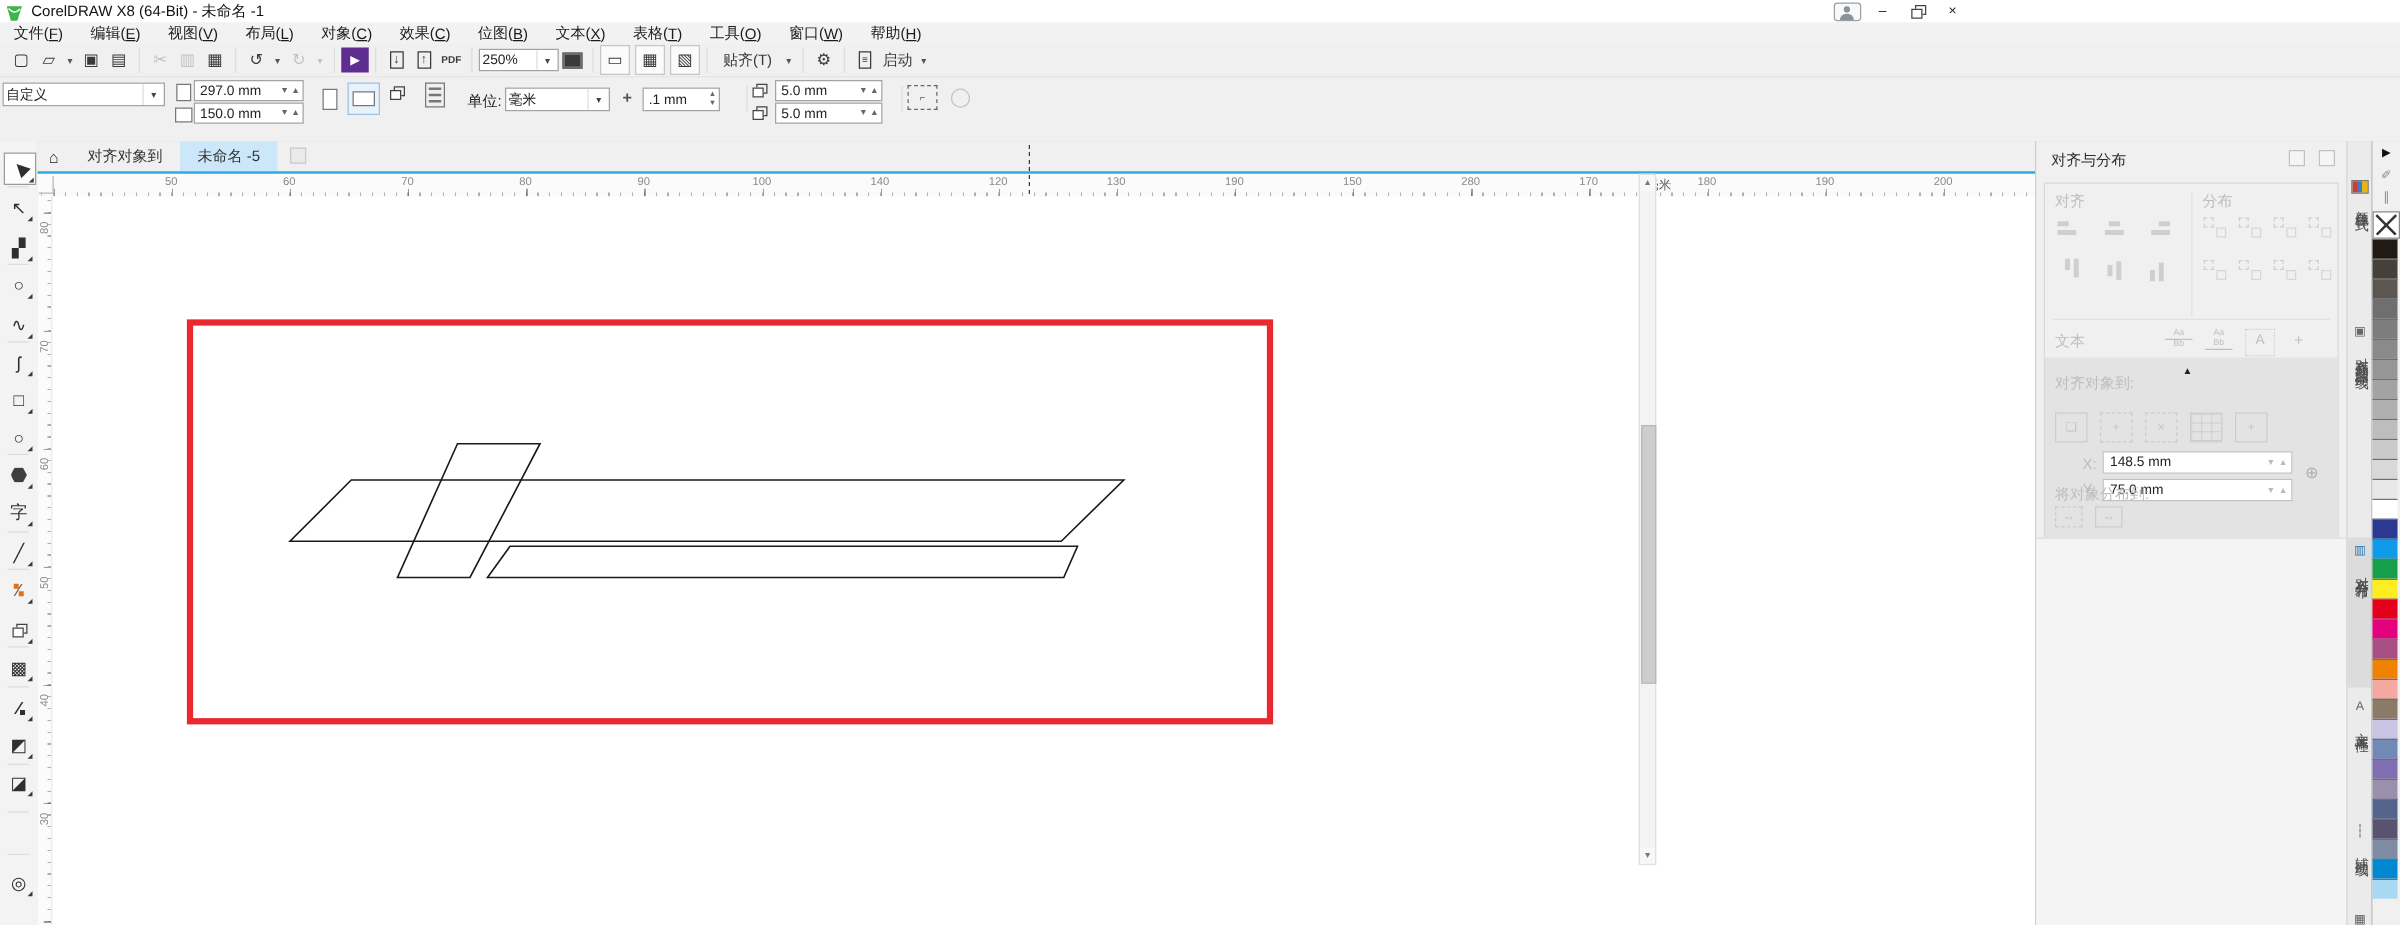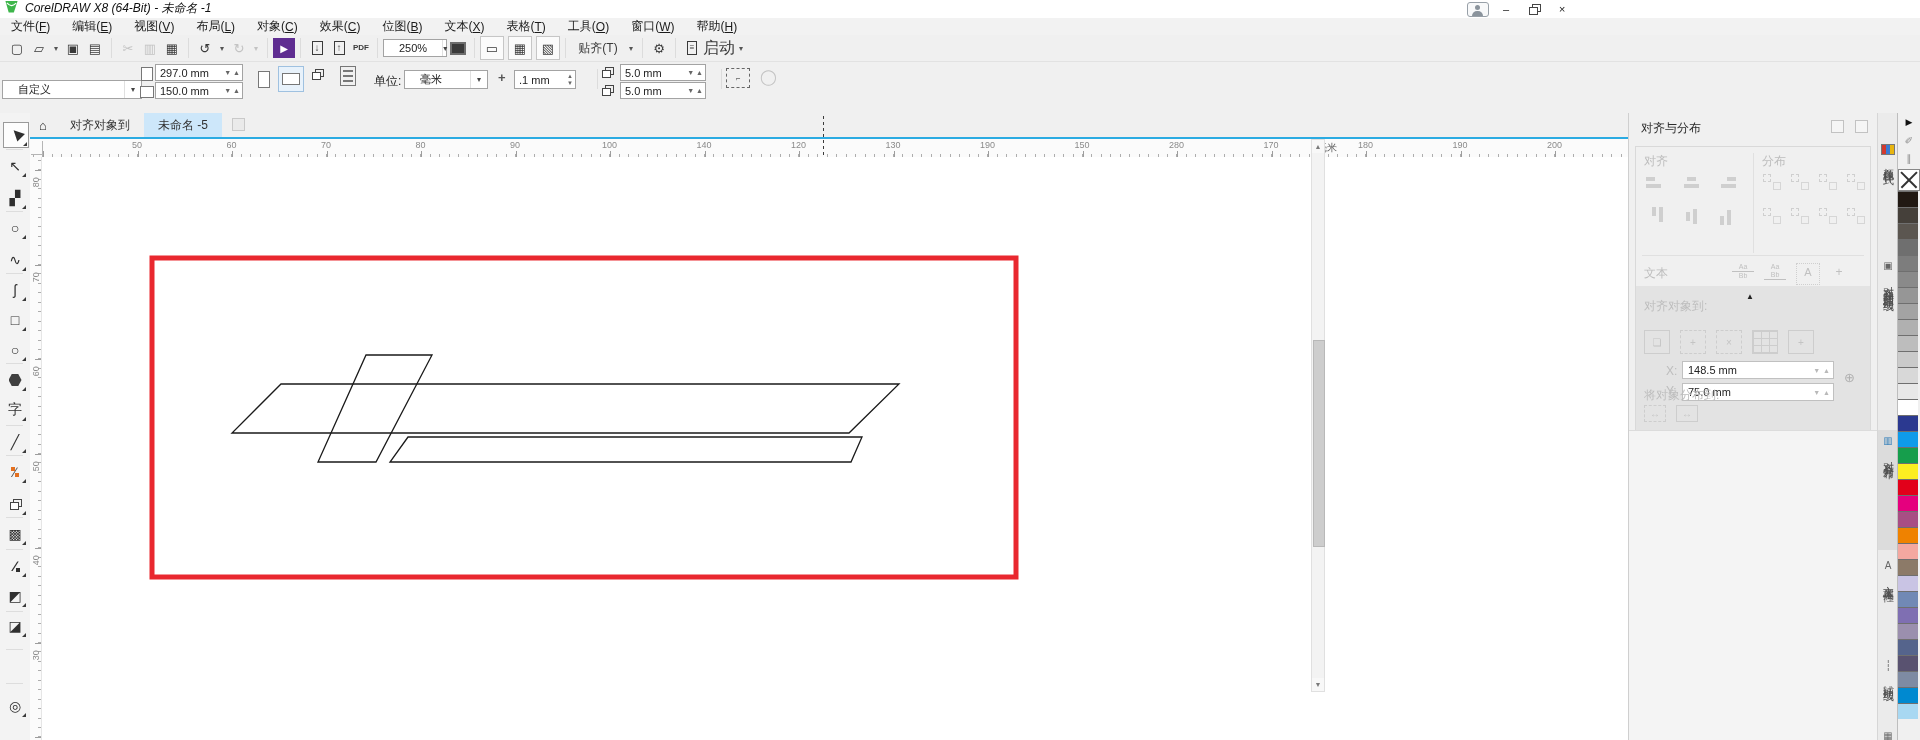--- a/index.html
+++ b/index.html
@@ -3,21 +3,21 @@
 <meta charset="utf-8">
 <style>
   html,body{margin:0;padding:0;background:#ccc;}
   #app{position:relative;width:1920px;height:740px;background:#f0f0f0;overflow:hidden;
        font-family:"Liberation Sans","DejaVu Sans",sans-serif;font-size:12px;color:#222;
        -webkit-font-smoothing:antialiased;}
   .abs{position:absolute;}
   .dis{color:#c3c3c3 !important;}
   .sep{width:1px;height:20px;background:#dcdcdc;margin:0 5px;flex:0 0 auto;}
   
-  #titlebar{left:0;top:0;width:1920px;height:18px;background:#fff;display:flex;align-items:flex-start;font-style:italic;}
+  #titlebar{left:0;top:0;width:1920px;height:18px;background:#fff;display:flex;align-items:flex-end;}
   #title-text{font-size:12px;color:#111;margin-left:6px;}
   .wbtn{width:28px;height:17px;display:flex;align-items:center;justify-content:center;color:#222;font-size:11px;}
   #win-controls{position:absolute;left:1464px;top:0;display:flex;align-items:center;height:18px;}
   .avatar{width:20px;height:13px;border:1px solid #98a0a8;border-radius:3px;position:relative;background:#f8f9fa;}
   .avatar::before{content:"";position:absolute;left:7px;top:2px;width:5px;height:5px;border-radius:50%;background:#8a939c;}
   .avatar::after{content:"";position:absolute;left:4px;top:8px;width:11px;height:5px;border-radius:5px 5px 0 0;background:#8a939c;}
   .dsq{position:relative;width:11px;height:10px;display:inline-block;}
   .dsq::before{content:"";position:absolute;left:3px;top:0;width:7px;height:6px;border:1px solid #444;}
   .dsq::after{content:"";position:absolute;left:0;top:3px;width:7px;height:6px;border:1px solid #444;background:#fff;}
   #logo{width:15px;height:14px;margin-left:4px;flex:0 0 auto;}
@@ -26,21 +26,21 @@
   .menu-item{padding:0 11px;font-size:12px;color:#1b1b1b;height:17px;display:flex;align-items:center;}
   .menu-item u{text-decoration:underline;}
   
   #toolbar{left:0;top:35px;width:1920px;height:27px;background:#f0f0f0;border-bottom:1px solid #e2e2e2;display:flex;align-items:center;padding-left:6px;box-sizing:border-box;}
   .tbtn{min-width:22px;height:22px;display:flex;align-items:center;justify-content:center;font-size:13px;color:#3a3a3a;flex:0 0 auto;}
   .tbtn.small{min-width:12px;font-size:8px;color:#555;}
   .boxed span{border:1px solid #3a3a3a;padding:0 2px;font-size:10px;line-height:12px;}
   .pdfic{font-size:8px;font-weight:bold;color:#3a3a3a;line-height:8px;}
   #app-launch-arrow{background:#5f2d91;color:#fff;width:22px;height:20px;font-size:10px;}
   .combo{background:#fff;border:1px solid #a3a3a3;height:18px;display:flex;align-items:center;font-size:11px;color:#222;box-sizing:border-box;}
-  .combo .cval{padding:0 15px;flex:1 1 auto;white-space:nowrap;}
+  .combo .cval{padding:0 2px;flex:1 1 auto;white-space:nowrap;}
   .combo .arr{width:16px;align-self:stretch;display:flex;align-items:center;justify-content:center;font-size:8px;color:#444;border-left:1px solid #e0e0e0;}
   .toggle3{border:1px solid #c6c6c6;background:#fbfbfb;}
   #fullscreen-btn span{width:12px;height:9px;background:#3a3a3a;border:2px solid #6d6d6d;display:block;}
   
   #propbar{left:0;top:62px;width:1920px;height:51px;background:#f0f0f0;border-bottom:1px solid #dcdcdc;}
   .spin{background:#fff;border:1px solid #a3a3a3;height:17px;display:flex;align-items:center;font-size:11px;box-sizing:border-box;}
   .spin .cval{padding:0 4px;flex:1;white-space:nowrap;}
   .spin .st{display:flex;align-items:center;padding:0 2px;font-size:7px;color:#666;gap:2px;}
   .stv{display:flex;flex-direction:column;font-size:6px;color:#666;line-height:7px;padding:0 2px;}
   .pgic{border:1px solid #777;background:#fff;display:inline-block;}
@@ -263,26 +263,26 @@
     <span class="tbtn" style="min-width:54px">
         <span style="font-size:12px">贴齐(T)</span>
       </span>
     <span class="tbtn small">▾</span>
     <span class="sep"></span>
     <span class="tbtn">⚙</span>
     <span class="sep"></span>
     <span class="tbtn boxed">
         <span style="font-size:8px">≡</span>
       </span>
-    <span class="tbtn" style="min-width:30px;font-size:16px">启动</span>
+    <span class="tbtn" style="min-width:30px;font-size:12px">启动</span>
     <span class="tbtn small">▾</span>
   </div>
 
   <div id="propbar" class="abs">
-    <div class="combo abs" style="left:2px;top:18px;width:140px;height:19px">
+    <div class="combo abs" style="left:2px;top:4px;width:130px;height:19px">
       <span class="cval">自定义</span>
       <span class="arr">▾</span>
     </div>
     <span class="pgic abs" style="left:141px;top:5px;width:10px;height:12px"></span>
     <div class="spin abs" style="left:155px;top:2px;width:88px">
       <span class="cval">297.0 mm</span>
       <span class="st">
           <span>▼</span>
           <span>▲</span>
         </span>

